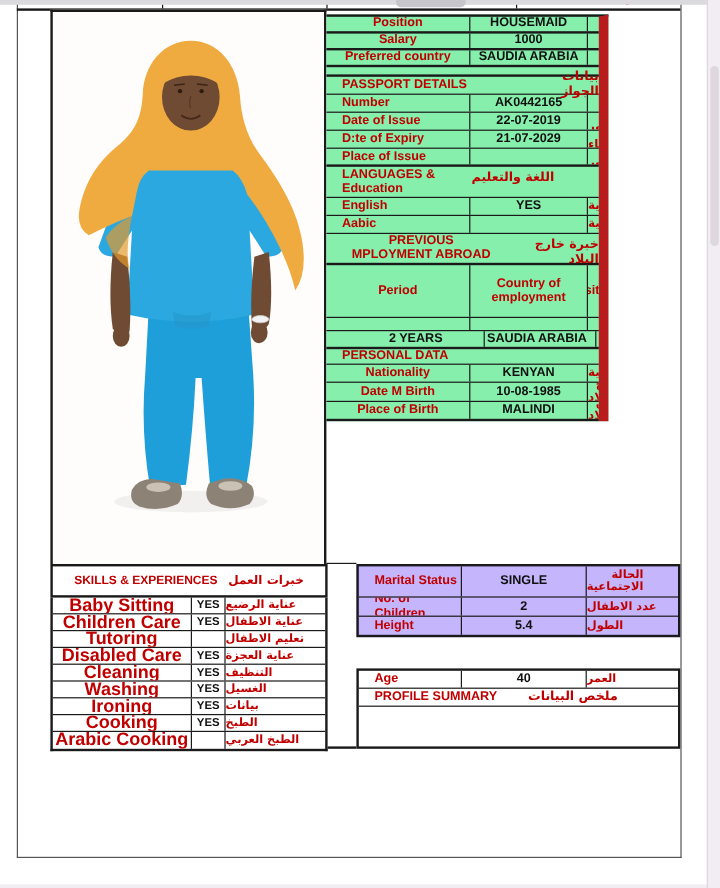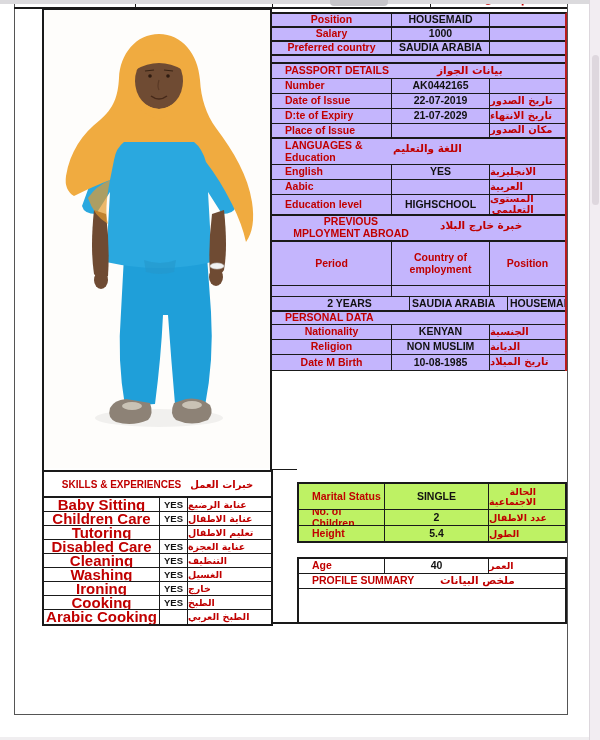--- a/index.html
+++ b/index.html
@@ -34,22 +34,22 @@
   .nr-label{left:40px;}
   .nr-value{left:128px;}
   .nr-ar{right:16px;color:#C00000 !important;font-family:"DejaVu Sans",sans-serif;direction:rtl;}
   .nd{position:absolute;top:0;width:1px;height:9px;background:#1a1a1a;}
 
   
   .photo-cell{position:absolute;left:42px;top:8px;width:230px;height:462px;box-sizing:border-box;
               border:2px solid #1a1a1a;border-bottom:none;background:#fefefd;}
 
   
-  .itable{position:absolute;left:272px;top:12px;width:295px;box-sizing:border-box;
-          border-top:2px solid #1a1a1a;border-right:2px solid #b91c1c;background:#c4b5fd;}
+  .itable{position:absolute;left:272px;top:12px;width:235px;box-sizing:border-box;
+          border-top:2px solid #1a1a1a;border-right:8px solid #b91c1c;background:#86efac;}
   .irow{display:flex;box-sizing:border-box;border-bottom:1px solid #1a1a1a;}
   .irow.thick{border-bottom-width:2px;}
   .c1{width:120px;border-right:1px solid #1a1a1a;}
   .c2{width:98px;border-right:1px solid #1a1a1a;}
   .c3{flex:1;}
   .h8{height:8px;}.h11{height:11px;}.h13{height:13px;}.h14{height:14px;}.h15{height:15px;}
   .h16{height:16px;}.h21{height:21px;}.h26{height:26px;}.h44{height:44px;}
   .hdr{position:relative;display:flex;align-items:center;box-sizing:border-box;padding-left:13px;
        color:#C00000;font-weight:700;font-size:10.5px;white-space:pre-line;line-height:1.1;border-bottom:1px solid #1a1a1a;}
   .hdr.thick{border-bottom-width:2px;}
@@ -62,21 +62,21 @@
           justify-content:center;gap:9px;color:#C00000;font-weight:700;font-size:10px;}
   .sk-hdr .arg{direction:rtl;font-family:"DejaVu Sans",sans-serif;}
   .sk-rows{box-sizing:border-box;border:2px solid #1a1a1a;border-top:none;}
   .skrow{display:flex;box-sizing:border-box;height:14px;border-bottom:1px solid #1a1a1a;}
   .skrow:last-child{border-bottom:none;}
   .s1{width:116px;border-right:1px solid #1a1a1a;font-size:15px;}
   .s2{width:28px;border-right:1px solid #1a1a1a;font-size:9.5px;}
   .s3{flex:1;font-size:9.5px;}
 
   
-  .stats1{position:absolute;left:297px;top:482px;width:270px;box-sizing:border-box;border:2px solid #1a1a1a;background:#bef264;}
+  .stats1{position:absolute;left:297px;top:470px;width:270px;box-sizing:border-box;border:2px solid #1a1a1a;background:#c4b5fd;}
   .stats2{position:absolute;left:297px;top:557px;width:270px;height:67px;box-sizing:border-box;border:2px solid #1a1a1a;background:#fff;}
   .strow{display:flex;box-sizing:border-box;border-bottom:1px solid #1a1a1a;}
   .strow.last{border-bottom:none;}
   .t1{width:86px;border-right:1px solid #1a1a1a;}
   .t2{width:104px;border-right:1px solid #1a1a1a;}
   .t3{flex:1;font-size:9.5px;}
   .line{position:absolute;background:#1a1a1a;}
 </style>
 </head>
 <body>
@@ -181,26 +181,20 @@
     <div class="irow h15">
       <div class="cell c1 lbl pl">English</div>
       <div class="cell c2 val">YES</div>
       <div class="cell c3 ar">الانجليزية</div>
     </div>
     <div class="irow h15">
       <div class="cell c1 lbl pl">Aabic</div>
       <div class="cell c2 val"></div>
       <div class="cell c3 ar">العربية</div>
     </div>
-    <div class="irow thick h21">
-      <div class="cell c1 lbl pl">Education level</div>
-      <div class="cell c2 val">HIGHSCHOOL</div>
-      <div class="cell c3 ar">المستوى
-التعليمي</div>
-    </div>
 
     <div class="hdr hdr-prev thick h26">
       <span class="lblx">PREVIOUS
 MPLOYMENT ABROAD</span>
       <span class="arx" style="left:168px;top:4px">خبرة خارج البلاد</span>
     </div>
     <div class="irow h44">
       <div class="cell c1 lbl ctr">Period</div>
       <div class="cell c2 lbl ctr">Country of
 employment</div>
@@ -218,30 +212,30 @@
     </div>
 
     <div class="hdr h13">
       <span>PERSONAL DATA</span>
     </div>
     <div class="irow h15">
       <div class="cell c1 lbl ctr">Nationality</div>
       <div class="cell c2 val">KENYAN</div>
       <div class="cell c3 ar">الجنسية</div>
     </div>
-    <div class="irow h15">
-      <div class="cell c1 lbl ctr">Religion</div>
-      <div class="cell c2 val">NON MUSLIM</div>
-      <div class="cell c3 ar">الديانة</div>
-    </div>
     <div class="irow h16">
       <div class="cell c1 lbl ctr">Date M Birth</div>
       <div class="cell c2 val">10-08-1985</div>
       <div class="cell c3 ar">تاريخ الميلاد</div>
     </div>
+    <div class="irow thick h16">
+      <div class="cell c1 lbl ctr">Place of Birth</div>
+      <div class="cell c2 val">MALINDI</div>
+      <div class="cell c3 ar">مكان الميلاد</div>
+    </div>
   </div>
 
   <div class="skills">
     <div class="sk-hdr">
       <span>SKILLS &amp; EXPERIENCES</span>
       <span class="arg">خبرات العمل</span>
     </div>
     <div class="sk-rows">
       <div class="skrow">
         <div class="cell s1 lbl ctr">Baby Sitting</div>
@@ -269,21 +263,21 @@
         <div class="cell s3 ar">التنظيف</div>
       </div>
       <div class="skrow">
         <div class="cell s1 lbl ctr">Washing</div>
         <div class="cell s2 val">YES</div>
         <div class="cell s3 ar">الغسيل</div>
       </div>
       <div class="skrow">
         <div class="cell s1 lbl ctr">Ironing</div>
         <div class="cell s2 val">YES</div>
-        <div class="cell s3 ar">خارج</div>
+        <div class="cell s3 ar">بيانات</div>
       </div>
       <div class="skrow">
         <div class="cell s1 lbl ctr">Cooking</div>
         <div class="cell s2 val">YES</div>
         <div class="cell s3 ar">الطبخ</div>
       </div>
       <div class="skrow">
         <div class="cell s1 lbl ctr">Arabic Cooking</div>
         <div class="cell s2 val"></div>
         <div class="cell s3 ar">الطبخ العربي</div>

